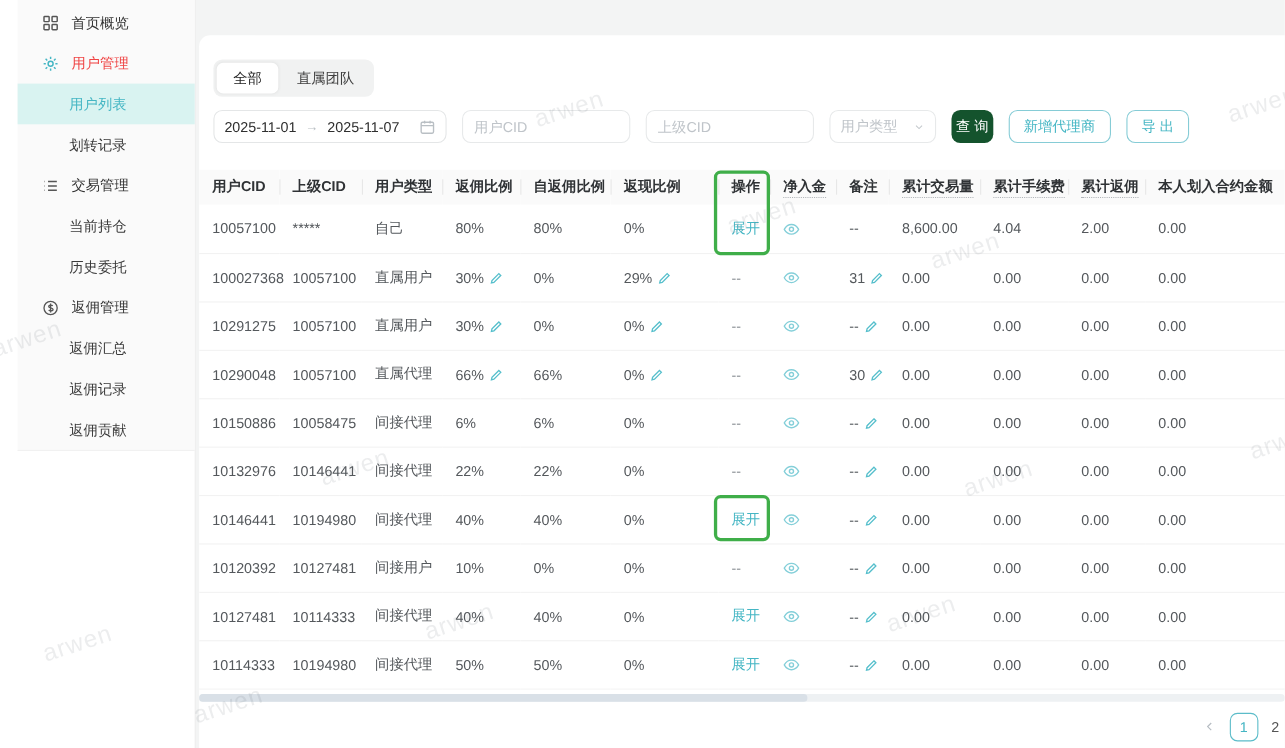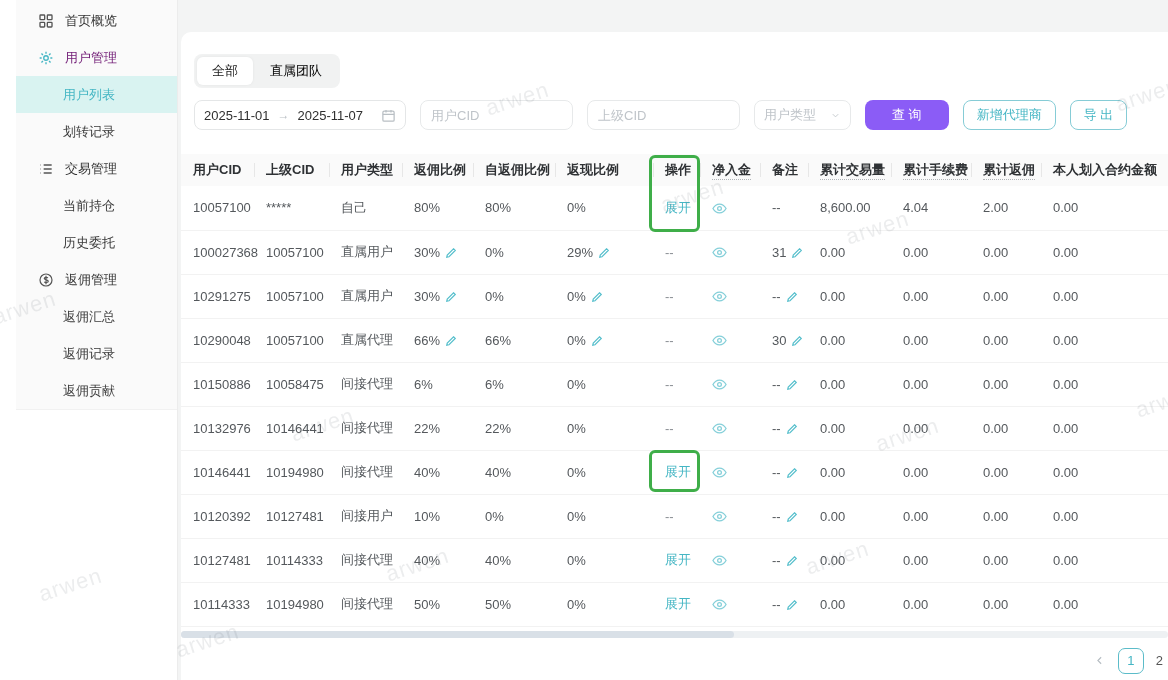--- a/index.html
+++ b/index.html
@@ -6,55 +6,55 @@
   html,body { width:1168px; height:680px; overflow:hidden; background:#fff;
     font-family:"Liberation Sans","DejaVu Sans",sans-serif; font-size:13px; color:#333; }
 
   
   .sidebar { position:absolute; left:16px; top:0; width:162px; height:680px;
     background:#fff; border-right:1px solid #ececec; z-index:2; }
   .side-menu { background:#fafafa; padding-top:2px; border-bottom:1px solid #f1f1f1; }
   .side-item { height:37px; display:flex; align-items:center; cursor:pointer; }
   .side-item.group { padding-left:22px; gap:11px; color:#333; font-weight:500; }
   .side-item.sub { padding-left:47px; color:#3a3a3a; }
-  .side-item.accent { color:#701a75; }
+  .side-item.accent { color:#ef4444; }
   .side-item.selected { background:#d9f3f1; color:#45b6c4; }
   .side-icon { display:inline-flex; width:16px; height:16px; color:#555; }
   .side-item.accent .side-icon { color:#45b6c4; }
   .side-icon svg { width:16px; height:16px; }
 
   
   .main { position:absolute; left:163px; top:0; right:0; bottom:0; background:#f3f4f4; }
   .card { position:absolute; left:18px; top:32px; right:0; height:662px;
     background:#fff; border-radius:10px 0 0 0; overflow:hidden; }
   .pad { padding-left:13px; padding-right:13px; }
 
   
   .seg { display:inline-flex; margin-top:22px; background:#f1f2f2; border-radius:8px;
     padding:3px; gap:2px; }
-  .seg-item { padding:5px 15px; border-radius:6px; color:#000000; cursor:pointer; }
+  .seg-item { padding:5px 15px; border-radius:6px; color:#404040; cursor:pointer; }
   .seg-item.active { background:#fff; color:#222; font-weight:500; box-shadow:0 0 3px rgba(0,0,0,.06); }
 
   
   .filters { display:flex; align-items:flex-end; margin-top:12px; gap:14px; }
   .datebox { width:212px; height:30px; border:1px solid #e4e6e7; border-radius:8px;
     display:flex; align-items:center; padding:0 9px; gap:8px; color:#2f2f2f; background:#fff; }
   .datebox .arrow { color:#b9bfc4; font-size:12px; }
   .datebox .cal { margin-left:auto; color:#b9bfc4; display:inline-flex; }
   .inp { width:153px; height:30px; border:1px solid #e7e9ea; border-radius:8px;
     padding:0 10px; font-size:13px; color:#333; outline:none;
     font-family:"Liberation Sans","DejaVu Sans",sans-serif; }
   .inp::placeholder { color:#bfc4c9; }
   .selectbox { width:97px; height:30px; border:1px solid #e7e9ea; border-radius:8px;
     display:flex; align-items:center; justify-content:space-between; padding:0 9px;
     color:#bfc4c9; cursor:pointer; background:#fff; }
   .selectbox .chev { display:inline-flex; color:#c3c8cc; }
   .btn { height:30px; border-radius:8px; font-size:13px; cursor:pointer; border:none;
     font-family:"Liberation Sans","DejaVu Sans",sans-serif; }
-  .btn.primary { background:#8b5cf6; color:#fff; padding:0 27px; }
+  .btn.primary { background:#14532d; color:#fff; padding:0 4px; }
   .btn.ghost { background:#fff; color:#45b6c4; border:1px solid #86ccd6; padding:0 13px; }
   .hint { margin-top:8px; font-size:12px; color:#9aa7b2; height:15px; }
 
   
   .table-wrap { position:relative; margin-top:24px; margin-left:0; width:100%; overflow:hidden; }
   table { border-collapse:collapse; table-layout:fixed; width:1080px; }
   thead th { height:32px; background:#fafafa; text-align:left; font-size:13px;
     font-weight:bold; color:#2f3235; padding:0 0 0 12px; position:relative; white-space:nowrap; }
   thead th + th::before { content:""; position:absolute; left:0; top:9px; height:14px;
     width:1px; background:#e7e7e7; }

